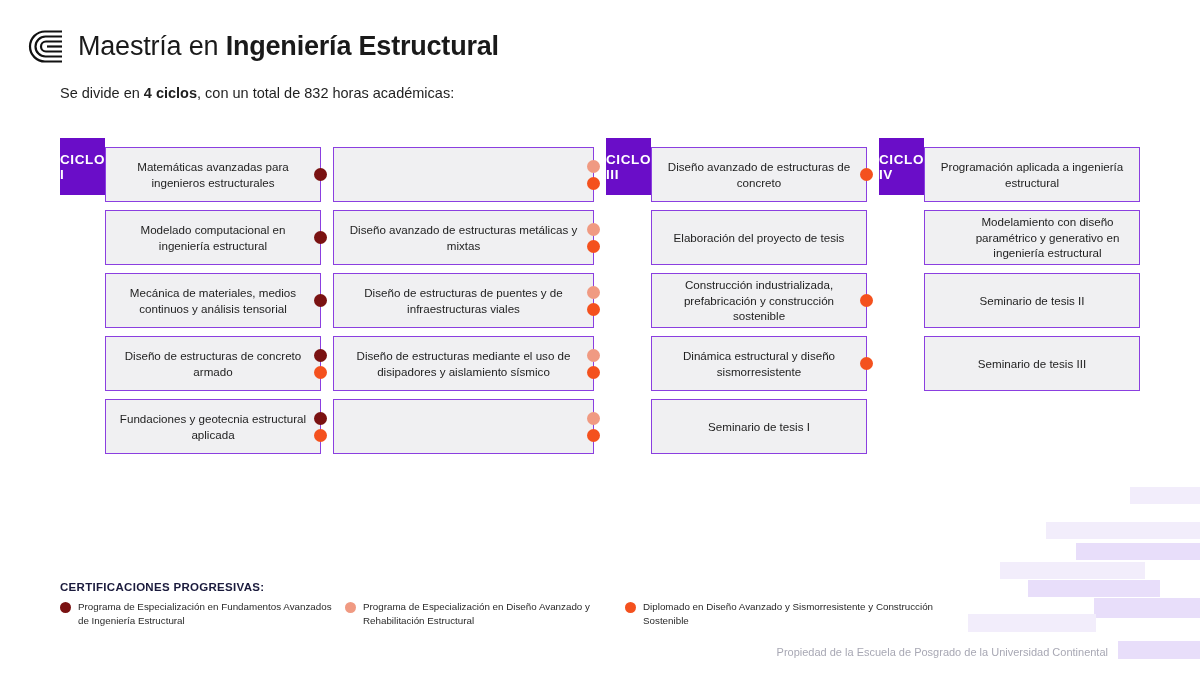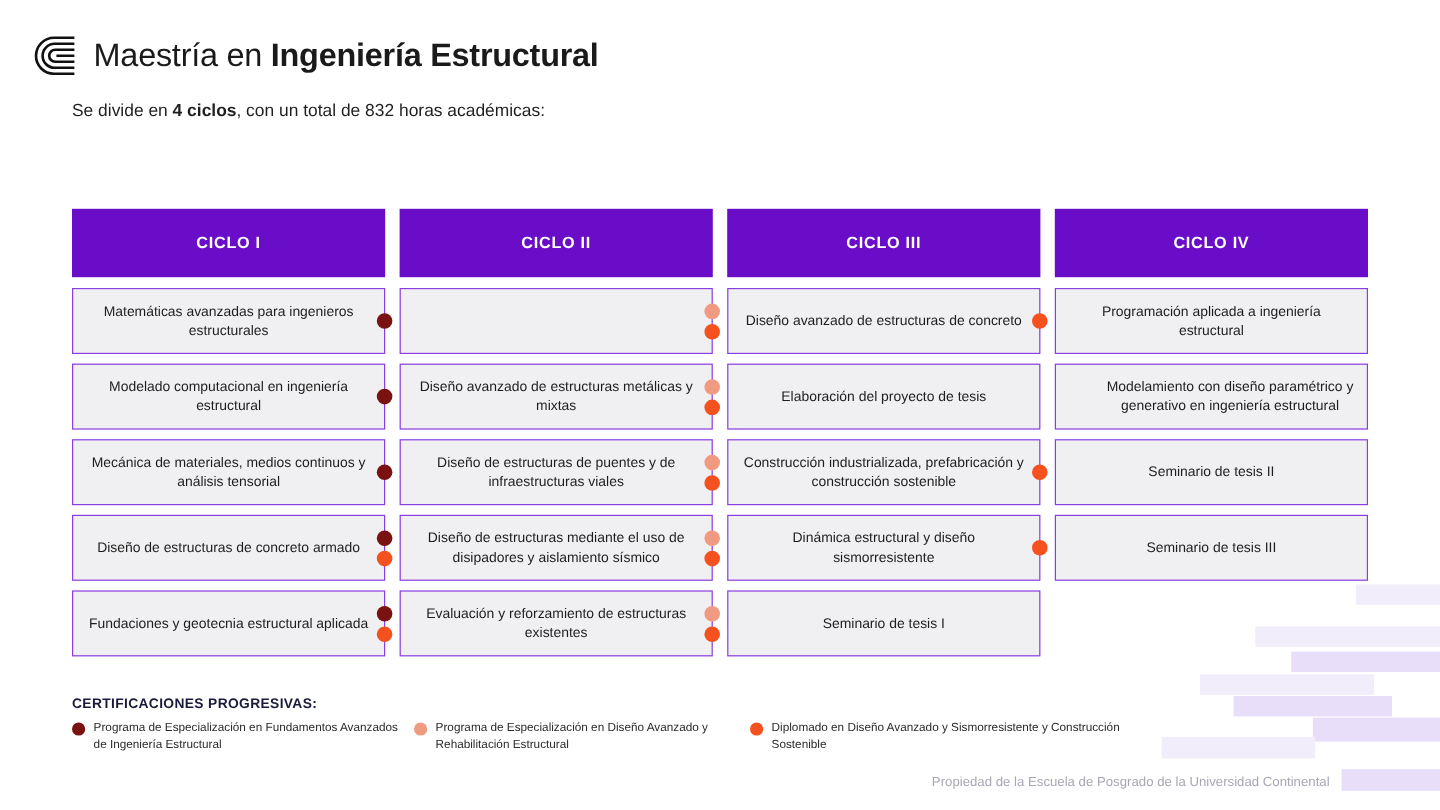--- a/index.html
+++ b/index.html
@@ -19,21 +19,21 @@
   .logo-mark { width: 36px; height: 33px; display: block; }
   .title { font-size: 27px; color: #1a1a1a; letter-spacing: -0.2px; white-space: nowrap; }
   .title .light { font-weight: 400; }
   .title .bold  { font-weight: 700; }
 
   .subtitle { position: absolute; left: 60px; top: 85px; font-size: 14.5px; color: #1f1f1f; white-space: nowrap; }
   .subtitle .bold { font-weight: 700; }
 
   
   .grid { position: absolute; left: 60px; top: 138px; width: 1080px; display: flex; gap: 12px; }
-  .col { width: 261px; display: flex; flex-direction: column; margin-top: 36px; }
+  .col { width: 261px; display: flex; flex-direction: row; }
 
   .col-head {
     height: 57px; background: #6A0DC8; color: #fff;
     display: flex; align-items: center; justify-content: center;
     font-size: 13.5px; font-weight: 700; letter-spacing: 0.6px;
   }
 
   .cards { margin-top: 9px; display: flex; flex-direction: column; gap: 8px; }
 
   .card {
@@ -141,21 +141,20 @@
           <div class="card" style="background: rgb(240, 240, 242); border-color: rgb(139, 63, 224);">
             <div class="card-label">Fundaciones y geotecnia estructural aplicada</div>
             <div class="dots">
               <span class="dot" style="background: rgb(122, 18, 18);"></span>
               <span class="dot" style="background: rgb(244, 81, 30);"></span>
             </div>
           </div>
         </div>
       </div>
       <div class="col">
-        <div class="col-head" style="background: rgb(106, 13, 200);">CICLO II</div>
         <div class="cards">
           <div class="card" style="background: rgb(240, 240, 242); border-color: rgb(139, 63, 224);">
             <div class="dots">
               <span class="dot" style="background: rgb(240, 154, 130);"></span>
               <span class="dot" style="background: rgb(244, 81, 30);"></span>
             </div>
           </div>
           <div class="card" style="background: rgb(240, 240, 242); border-color: rgb(139, 63, 224);">
             <div class="card-label">Diseño avanzado de estructuras metálicas y mixtas</div>
             <div class="dots">
@@ -171,21 +170,20 @@
             </div>
           </div>
           <div class="card" style="background: rgb(240, 240, 242); border-color: rgb(139, 63, 224);">
             <div class="card-label">Diseño de estructuras mediante el uso de disipadores y aislamiento sísmico</div>
             <div class="dots">
               <span class="dot" style="background: rgb(240, 154, 130);"></span>
               <span class="dot" style="background: rgb(244, 81, 30);"></span>
             </div>
           </div>
           <div class="card" style="background: rgb(240, 240, 242); border-color: rgb(139, 63, 224);">
-            <div class="card-label">Evaluación y reforzamiento de estructuras existentes</div>
             <div class="dots">
               <span class="dot" style="background: rgb(240, 154, 130);"></span>
               <span class="dot" style="background: rgb(244, 81, 30);"></span>
             </div>
           </div>
         </div>
       </div>
       <div class="col">
         <div class="col-head" style="background: rgb(106, 13, 200);">CICLO III</div>
         <div class="cards">

